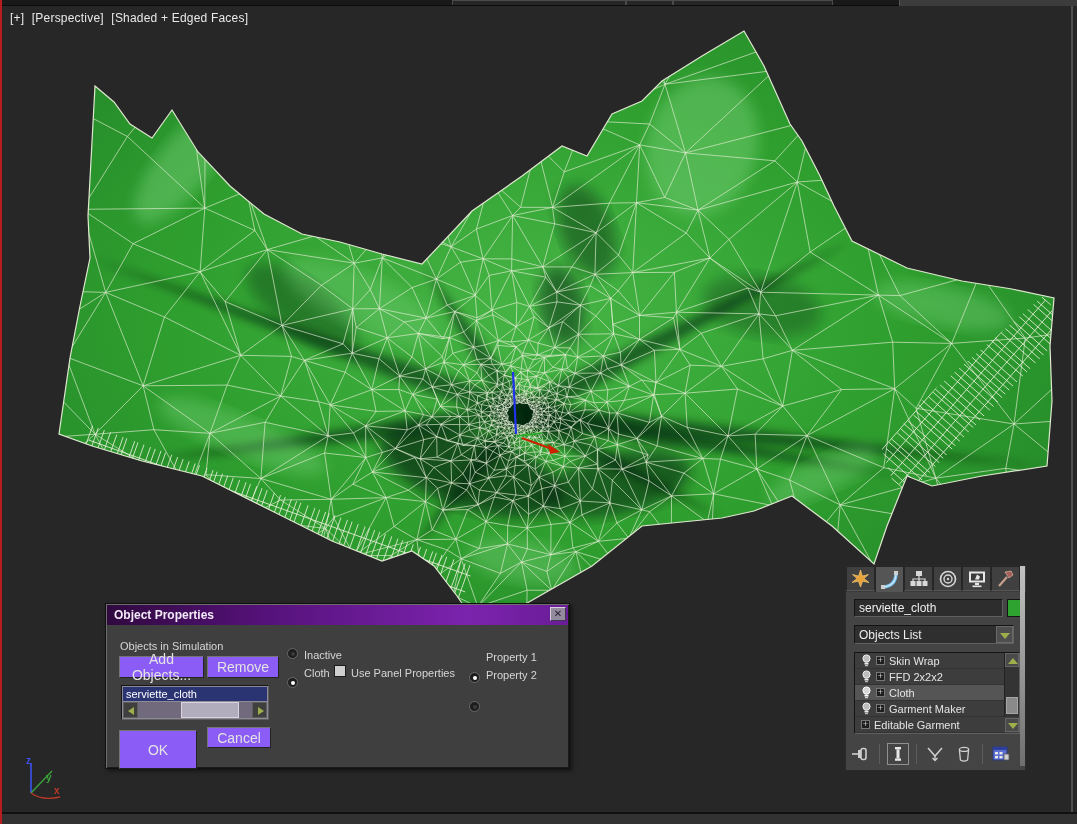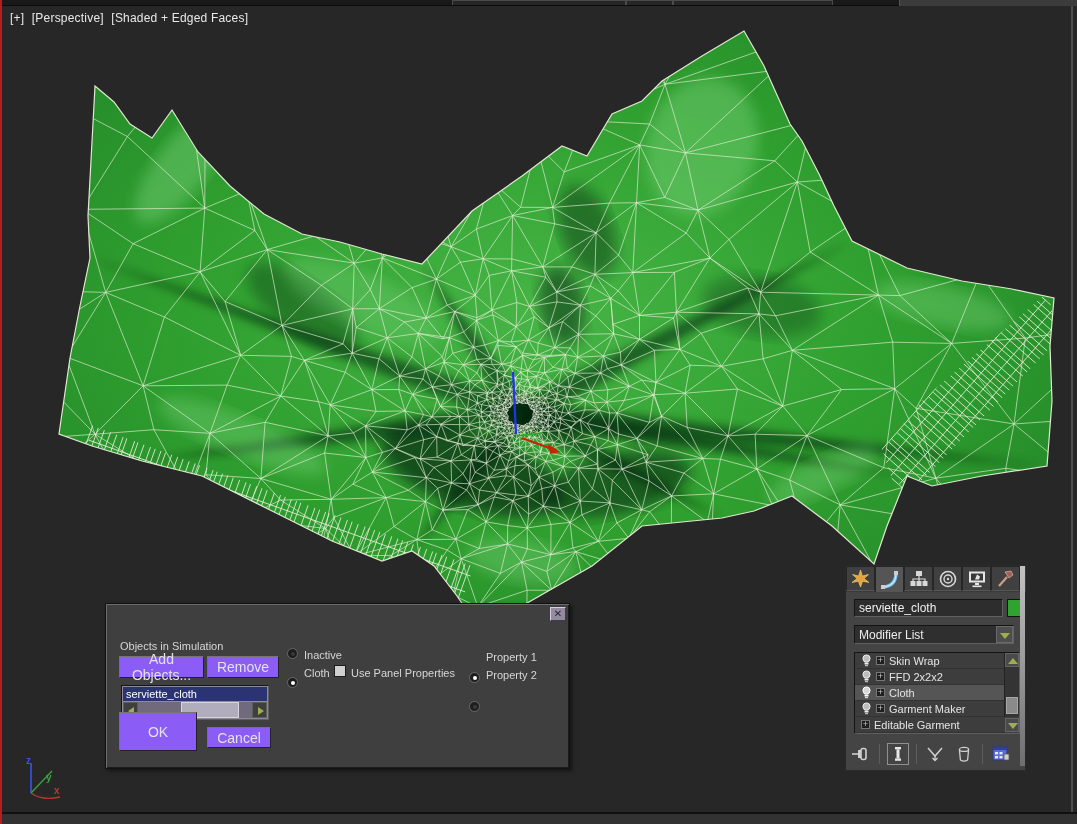--- a/index.html
+++ b/index.html
@@ -194,40 +194,43 @@
     <span>[+]</span>
     <span>[Perspective]</span>
     <span>[Shaded + Edged Faces]</span>
   </div>
 
   <div class="axis-lbl" style="left:24px; top:755px; color:#3a52f0;">z</div>
   <div class="axis-lbl" style="left:44px; top:772px; color:#3aa33a;">y</div>
   <div class="axis-lbl" style="left:52px; top:785px; color:#bb3a28;">x</div>
 
   <div class="abs" id="dialog">
+    <div id="dialog-title">
+      <div class="t">Object Properties</div>
+    </div>
     <div id="dialog-close">✕</div>
 
     <div class="abs lbl" style="left:14px; top:36px;">Objects in Simulation</div>
     <div class="abs btn" style="left:13px; top:52px; width:85px; height:22px;">Add Objects...</div>
     <div class="abs btn" style="left:101px; top:52px; width:72px; height:22px;">Remove</div>
 
     <div class="abs listbox sunken">
       <div class="listrow">serviette_cloth</div>
       <div class="hscroll">
         <div class="harrow">
             <div class="tri tri-left"></div>
           </div>
         <div class="hthumb"></div>
         <div class="harrow" style="position:absolute; right:0;">
             <div class="tri tri-right"></div>
           </div>
       </div>
     </div>
 
-    <div class="abs btn" style="left:13px; top:108px; width:78px; height:39px;">OK</div>
+    <div class="abs btn" style="left:13px; top:126px; width:78px; height:39px;">OK</div>
     <div class="abs btn" style="left:101px; top:123px; width:64px; height:21px;">Cancel</div>
 
     <div class="abs radio" style="left:181px; top:44px;">
         <div class="dot"></div>
       </div>
     <div class="abs lbl" style="left:198px; top:45px;">Inactive</div>
     <div class="abs radio on" style="left:181px; top:62px;">
         <div class="dot"></div>
       </div>
     <div class="abs lbl" style="left:198px; top:63px;">Cloth</div>
@@ -289,21 +292,21 @@
             <path d="M3 17 L11 8" stroke="#c7a08e" stroke-width="2.2"></path>
             <path d="M9 3 L15 2 L17 6 L13 9 Z" fill="#a65f58" stroke="#d8b8a8" stroke-width="0.7"></path>
           </svg>
       </div>
     </div>
 
     <input class="namefield" readonly="" value="serviette_cloth" style="">
     <div class="swatch" style="background:#2fa32f;"></div>
 
     <div class="combo">
-      <div class="txt">Modifier List</div>
+      <div class="txt">Objects List</div>
       <div class="cbtn"></div>
     </div>
 
     <div class="stack">
       <div class="mrow" style="top:0;">
         <svg width="11" height="13" viewBox="0 0 11 13">
             <circle cx="5.5" cy="4.5" r="3.6" fill="#bdbdbd" stroke="#efefef" stroke-width="1"></circle>
             <rect x="3.5" y="8.5" width="4" height="2" fill="#efefef"></rect>
             <rect x="4" y="11" width="3" height="1.2" fill="#bdbdbd"></rect>
           </svg>

